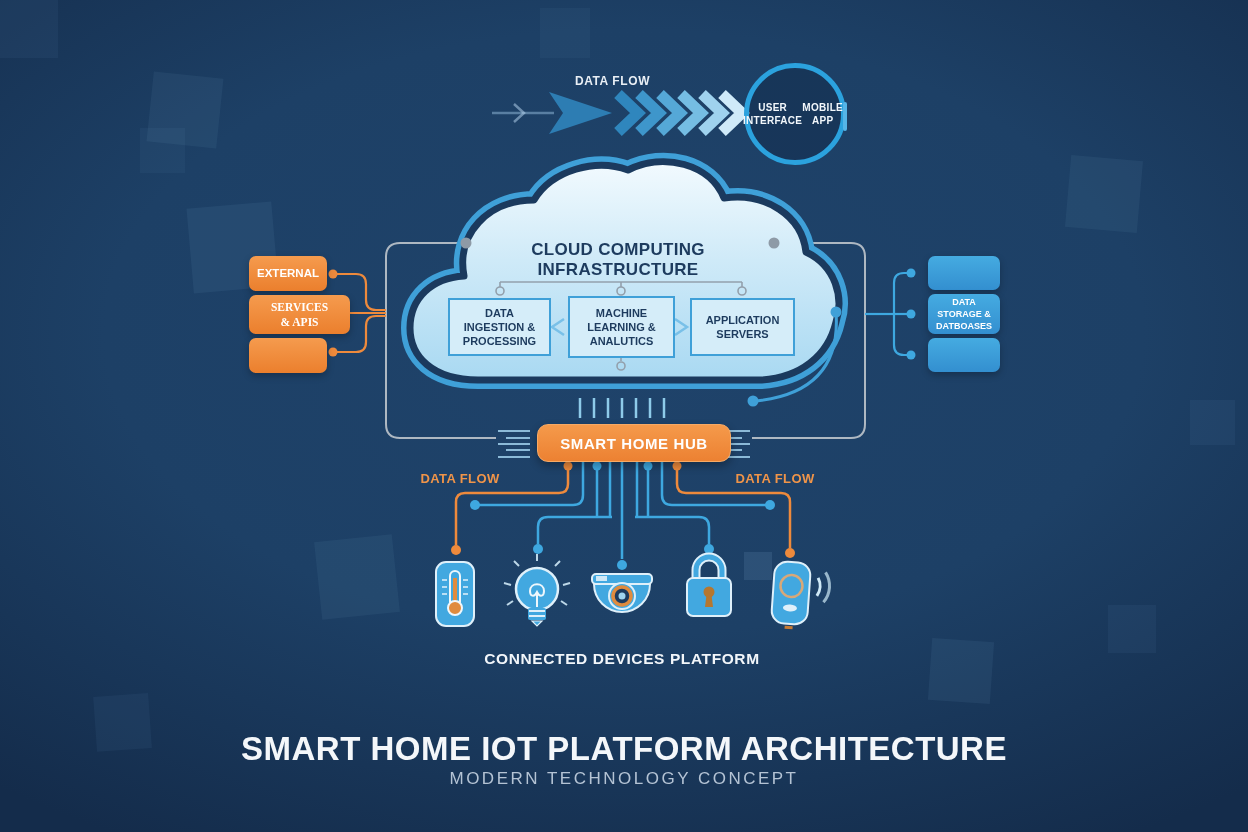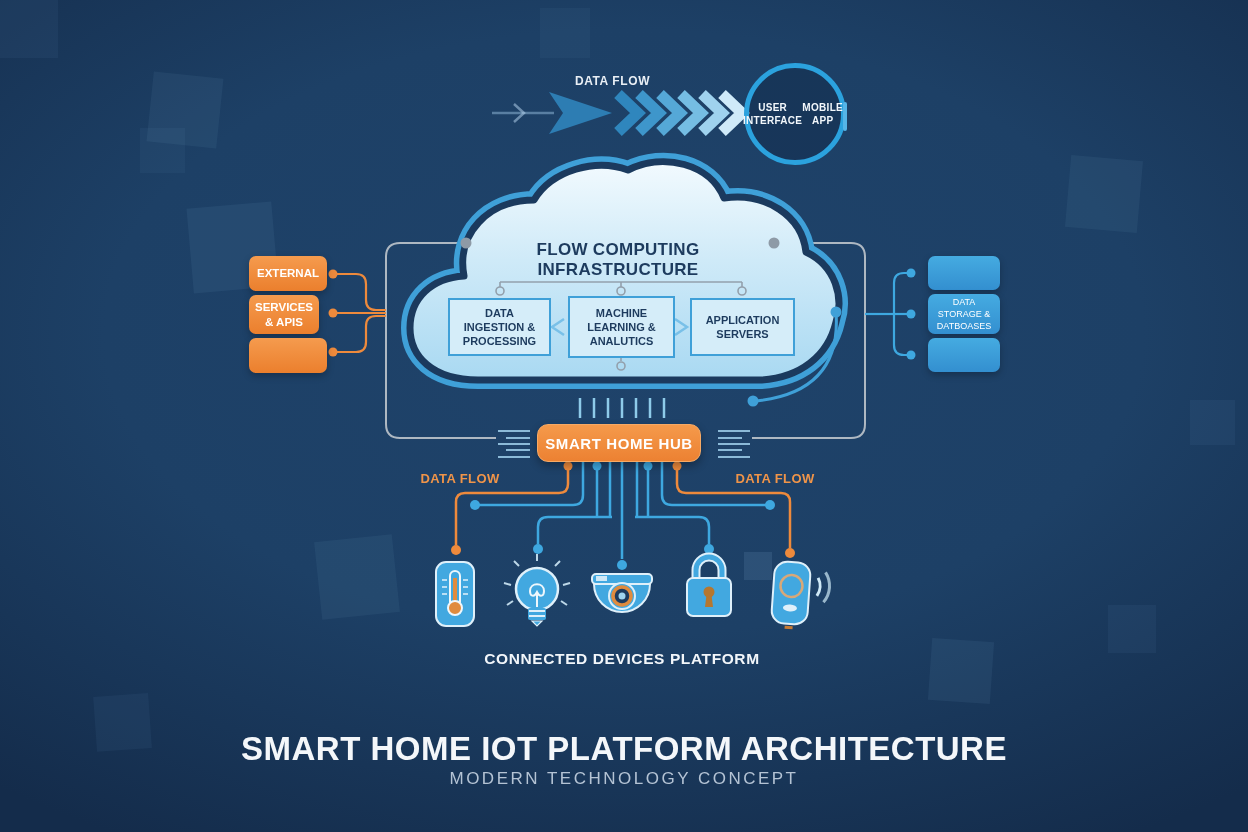--- a/index.html
+++ b/index.html
@@ -25,25 +25,25 @@
     background:#d5edf9;border:2px solid #3fa0d8;color:#1d3b5e;font-weight:bold;font-size:11px;
     line-height:1.3;text-align:center;padding:2px 8px;
   }
   .obox{
     position:absolute;display:flex;align-items:center;justify-content:center;box-sizing:border-box;
     background:linear-gradient(180deg,#f59b4e,#eb7f2d);border-radius:7px;color:#fff;font-weight:bold;
     font-size:11.5px;line-height:1.25;text-align:center;box-shadow:0 3px 7px rgba(0,0,0,.25);padding:2px 20px;
   }
   .bbox{
     position:absolute;display:flex;align-items:center;justify-content:center;box-sizing:border-box;
-    background:linear-gradient(180deg,#45abe1,#338fd0);border-radius:7px;color:#fff;font-weight:normal;
+    background:linear-gradient(180deg,#45abe1,#338fd0);border-radius:7px;color:#fff;font-weight:bold;
     font-size:9px;line-height:1.35;text-align:center;box-shadow:0 3px 7px rgba(0,0,0,.25);padding:2px 3px;
   }
   .hub{
-    position:absolute;left:537px;top:424px;width:164px;height:38px;border-radius:11px;
+    position:absolute;left:537px;top:424px;width:194px;height:38px;border-radius:11px;
     background:linear-gradient(180deg,#f59a4b,#ec8132);display:flex;align-items:center;justify-content:center;
     color:#fff;font-weight:bold;font-size:15px;letter-spacing:.6px;box-shadow:0 4px 9px rgba(0,0,0,.3);
     border:1px solid #f7a964;box-sizing:border-box;
   }
   .flowlabel{color:#ef9449;font-weight:bold;font-size:13px;letter-spacing:.4px;}
   .devices-caption{color:#f2f6fa;font-weight:bold;font-size:15.5px;letter-spacing:.6px;}
   .footer-title{color:#f4f7fa;font-weight:800;font-size:33px;letter-spacing:.5px;}
   .footer-sub{color:#b4c3d4;font-weight:400;font-size:17px;letter-spacing:2.5px;}
 </style>
 </head>
@@ -261,28 +261,28 @@
 <div class="txt flowlabel-top" style="left:540px;top:74px;width:145px;">DATA FLOW</div>
 
 <div class="ui-circle">
   <span>USER INTERFACE</span>
   <span>MOBILE APP</span>
   <div class="phone">
         <b></b>
       </div>
 </div>
 
-<div class="txt cloud-title" style="left:508px;top:240px;width:220px;">FLOW COMPUTING INFRASTRUCTURE</div>
+<div class="txt cloud-title" style="left:508px;top:240px;width:220px;">CLOUD COMPUTING INFRASTRUCTURE</div>
 
 <div class="cloudbox" style="left:448px;top:298px;width:103px;height:58px;">DATA INGESTION &amp; PROCESSING</div>
 <div class="cloudbox" style="left:568px;top:296px;width:107px;height:62px;padding:2px 11px;">MACHINE LEARNING &amp; ANALUTICS</div>
 <div class="cloudbox" style="left:690px;top:298px;width:105px;height:58px;">APPLICATION SERVERS</div>
 
 <div class="obox" style="left:249px;top:256px;width:78px;height:35px;">EXTERNAL</div>
-<div class="obox" style="left:249px;top:295px;width:70px;height:39px;">SERVICES &amp; APIS</div>
+<div class="obox" style="left:249px;top:295px;width:101px;height:39px;font-family:Liberation Serif, serif;">SERVICES &amp; APIS</div>
 <div class="obox" style="left:249px;top:338px;width:78px;height:35px;"></div>
 
 <div class="bbox" style="left:928px;top:256px;width:72px;height:34px;"></div>
 <div class="bbox" style="left:928px;top:294px;width:72px;height:40px;">DATA STORAGE &amp; DATBOASES</div>
 <div class="bbox" style="left:928px;top:338px;width:72px;height:34px;"></div>
 
 <div class="hub">SMART HOME HUB</div>
 
 <div class="txt flowlabel" style="left:400px;top:471px;width:120px;">DATA FLOW</div>
 <div class="txt flowlabel" style="left:715px;top:471px;width:120px;">DATA FLOW</div>

